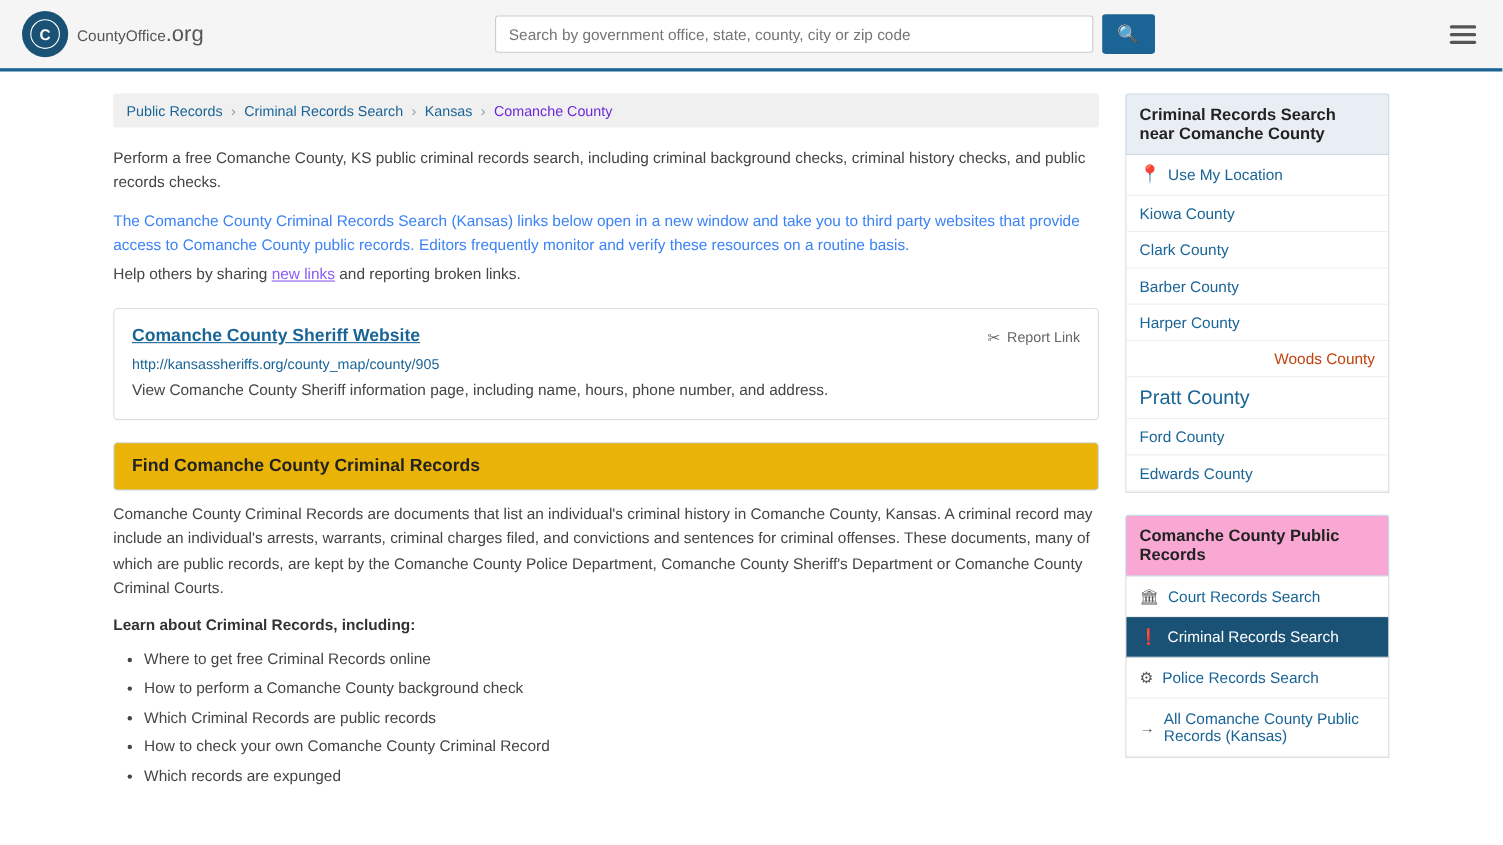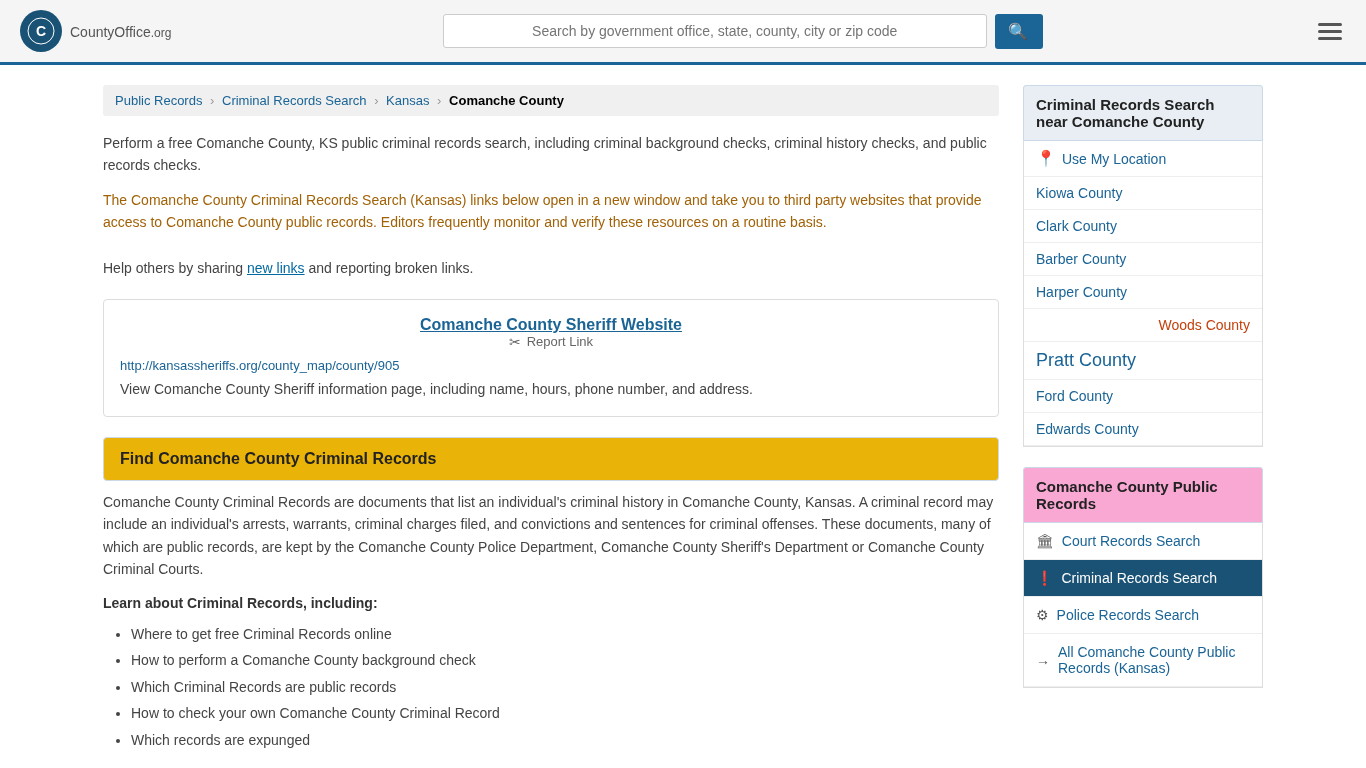--- a/index.html
+++ b/index.html
@@ -193,58 +193,58 @@
 
 <div id="header">
   <div id="logo-area">
     <div id="logo-circle">
       <svg width="28" height="28" viewBox="0 0 28 28">
         <circle cx="14" cy="14" r="13" fill="#1a5276" stroke="#fff" stroke-width="1"></circle>
         <text x="14" y="19" text-anchor="middle" fill="white" font-size="14" font-weight="bold">C</text>
       </svg>
     </div>
     <div id="logo-text">
-      <span>CountyOffice</span><span style="color:#555;font-size:12px;font-weight:normal;">.org</span>
+      <span>CountyOffice</span><span style="color:#555;font-size:20px;font-weight:normal;">.org</span>
     </div>
   </div>
   <div id="search-area">
-    <input id="search-input" type="text" style="flex: 1 1 0%; padding: 8px 12px; border: 1px solid rgb(204, 204, 204); border-radius: 3px; font-size: 14px; color: #c2410c; text-align: center;" placeholder="Search by government office, state, county, city or zip code">
+    <input id="search-input" type="text" style="flex: 1 1 0%; padding: 8px 12px; border: 1px solid rgb(204, 204, 204); border-radius: 3px; font-size: 14px; color: #c2410c;" placeholder="Search by government office, state, county, city or zip code">
     <button id="search-btn" style="background:#1a6496;border:none;color:white;padding:8px 14px;border-radius:3px;cursor:pointer;font-size:16px;">🔍</button>
   </div>
   <button id="menu-btn" style="background:none;border:none;cursor:pointer;display:flex;flex-direction:column;gap:4px;padding:4px;">
     <span style="display:block;width:24px;height:3px;background:#555;border-radius:2px;"></span>
     <span style="display:block;width:24px;height:3px;background:#555;border-radius:2px;"></span>
     <span style="display:block;width:24px;height:3px;background:#555;border-radius:2px;"></span>
   </button>
 </div>
 
 <div id="main-layout">
 
   <div id="main-content">
 
     <div id="breadcrumb" style="background:#f0f0f0;padding:8px 12px;border-radius:3px;font-size:13px;color:#555;margin-bottom:16px;">
       <a href="#" style="color:#1a6496;text-decoration:none;">Public Records</a>
       <span> › </span>
       <a href="#" style="color:#1a6496;text-decoration:none;">Criminal Records Search</a>
       <span> › </span>
       <a href="#" style="color:#1a6496;text-decoration:none;">Kansas</a>
       <span> › </span>
-      <a href="#" style="color:#000000;text-decoration:none;font-weight:bold;">Comanche County</a>
+      <a href="#" style="color:#6d28d9;text-decoration:none;">Comanche County</a>
     </div>
 
     <div id="intro-text">
       <p style="margin-bottom:12px;line-height:1.6;color:#444;">Perform a free Comanche County, KS public criminal records search, including criminal background checks, criminal history checks, and public records checks.</p>
-      <p style="margin-bottom:23px;line-height:1.6;color:#a16207;">The Comanche County Criminal Records Search (Kansas) links below open in a new window and take you to third party websites that provide access to Comanche County public records. Editors frequently monitor and verify these resources on a routine basis.</p>
+      <p style="margin-bottom:4px;line-height:1.6;color:#3b82f6;">The Comanche County Criminal Records Search (Kansas) links below open in a new window and take you to third party websites that provide access to Comanche County public records. Editors frequently monitor and verify these resources on a routine basis.</p>
       <p style="margin-bottom:12px;line-height:1.6;color:#444;">
-        <span>Help others by sharing </span><a href="#" style="color:#0369a1;text-decoration:underline;">new links</a><span> and reporting broken links.</span>
+        <span>Help others by sharing </span><a href="#" style="color:#8b5cf6;text-decoration:underline;">new links</a><span> and reporting broken links.</span>
       </p>
     </div>
 
     <div class="resource-card" style="border:1px solid #ddd;border-radius:4px;padding:16px;margin:20px 0;background:#fff;">
-      <div style="display:flex;justify-content:space-between;align-items:center;margin-bottom:8px;flex-direction:column;">
+      <div style="display:flex;justify-content:space-between;align-items:flex-end;margin-bottom:8px;">
         <div>
           <a href="#" style="font-size:16px;font-weight:bold;color:#1a6496;text-decoration:underline;">Comanche County Sheriff Website</a>
         </div>
         <button style="display:flex;align-items:center;gap:6px;color:#666;font-size:13px;cursor:pointer;background:none;border:none;">
           <span style="font-size:14px;">✂</span>
           <span>Report Link</span>
         </button>
       </div>
       <div style="color:#1a6496;font-size:13px;margin-bottom:6px;cursor:pointer;">http://kansassheriffs.org/county_map/county/905</div>
       <div style="color:#444;line-height:1.5;">View Comanche County Sheriff information page, including name, hours, phone number, and address.</div>

